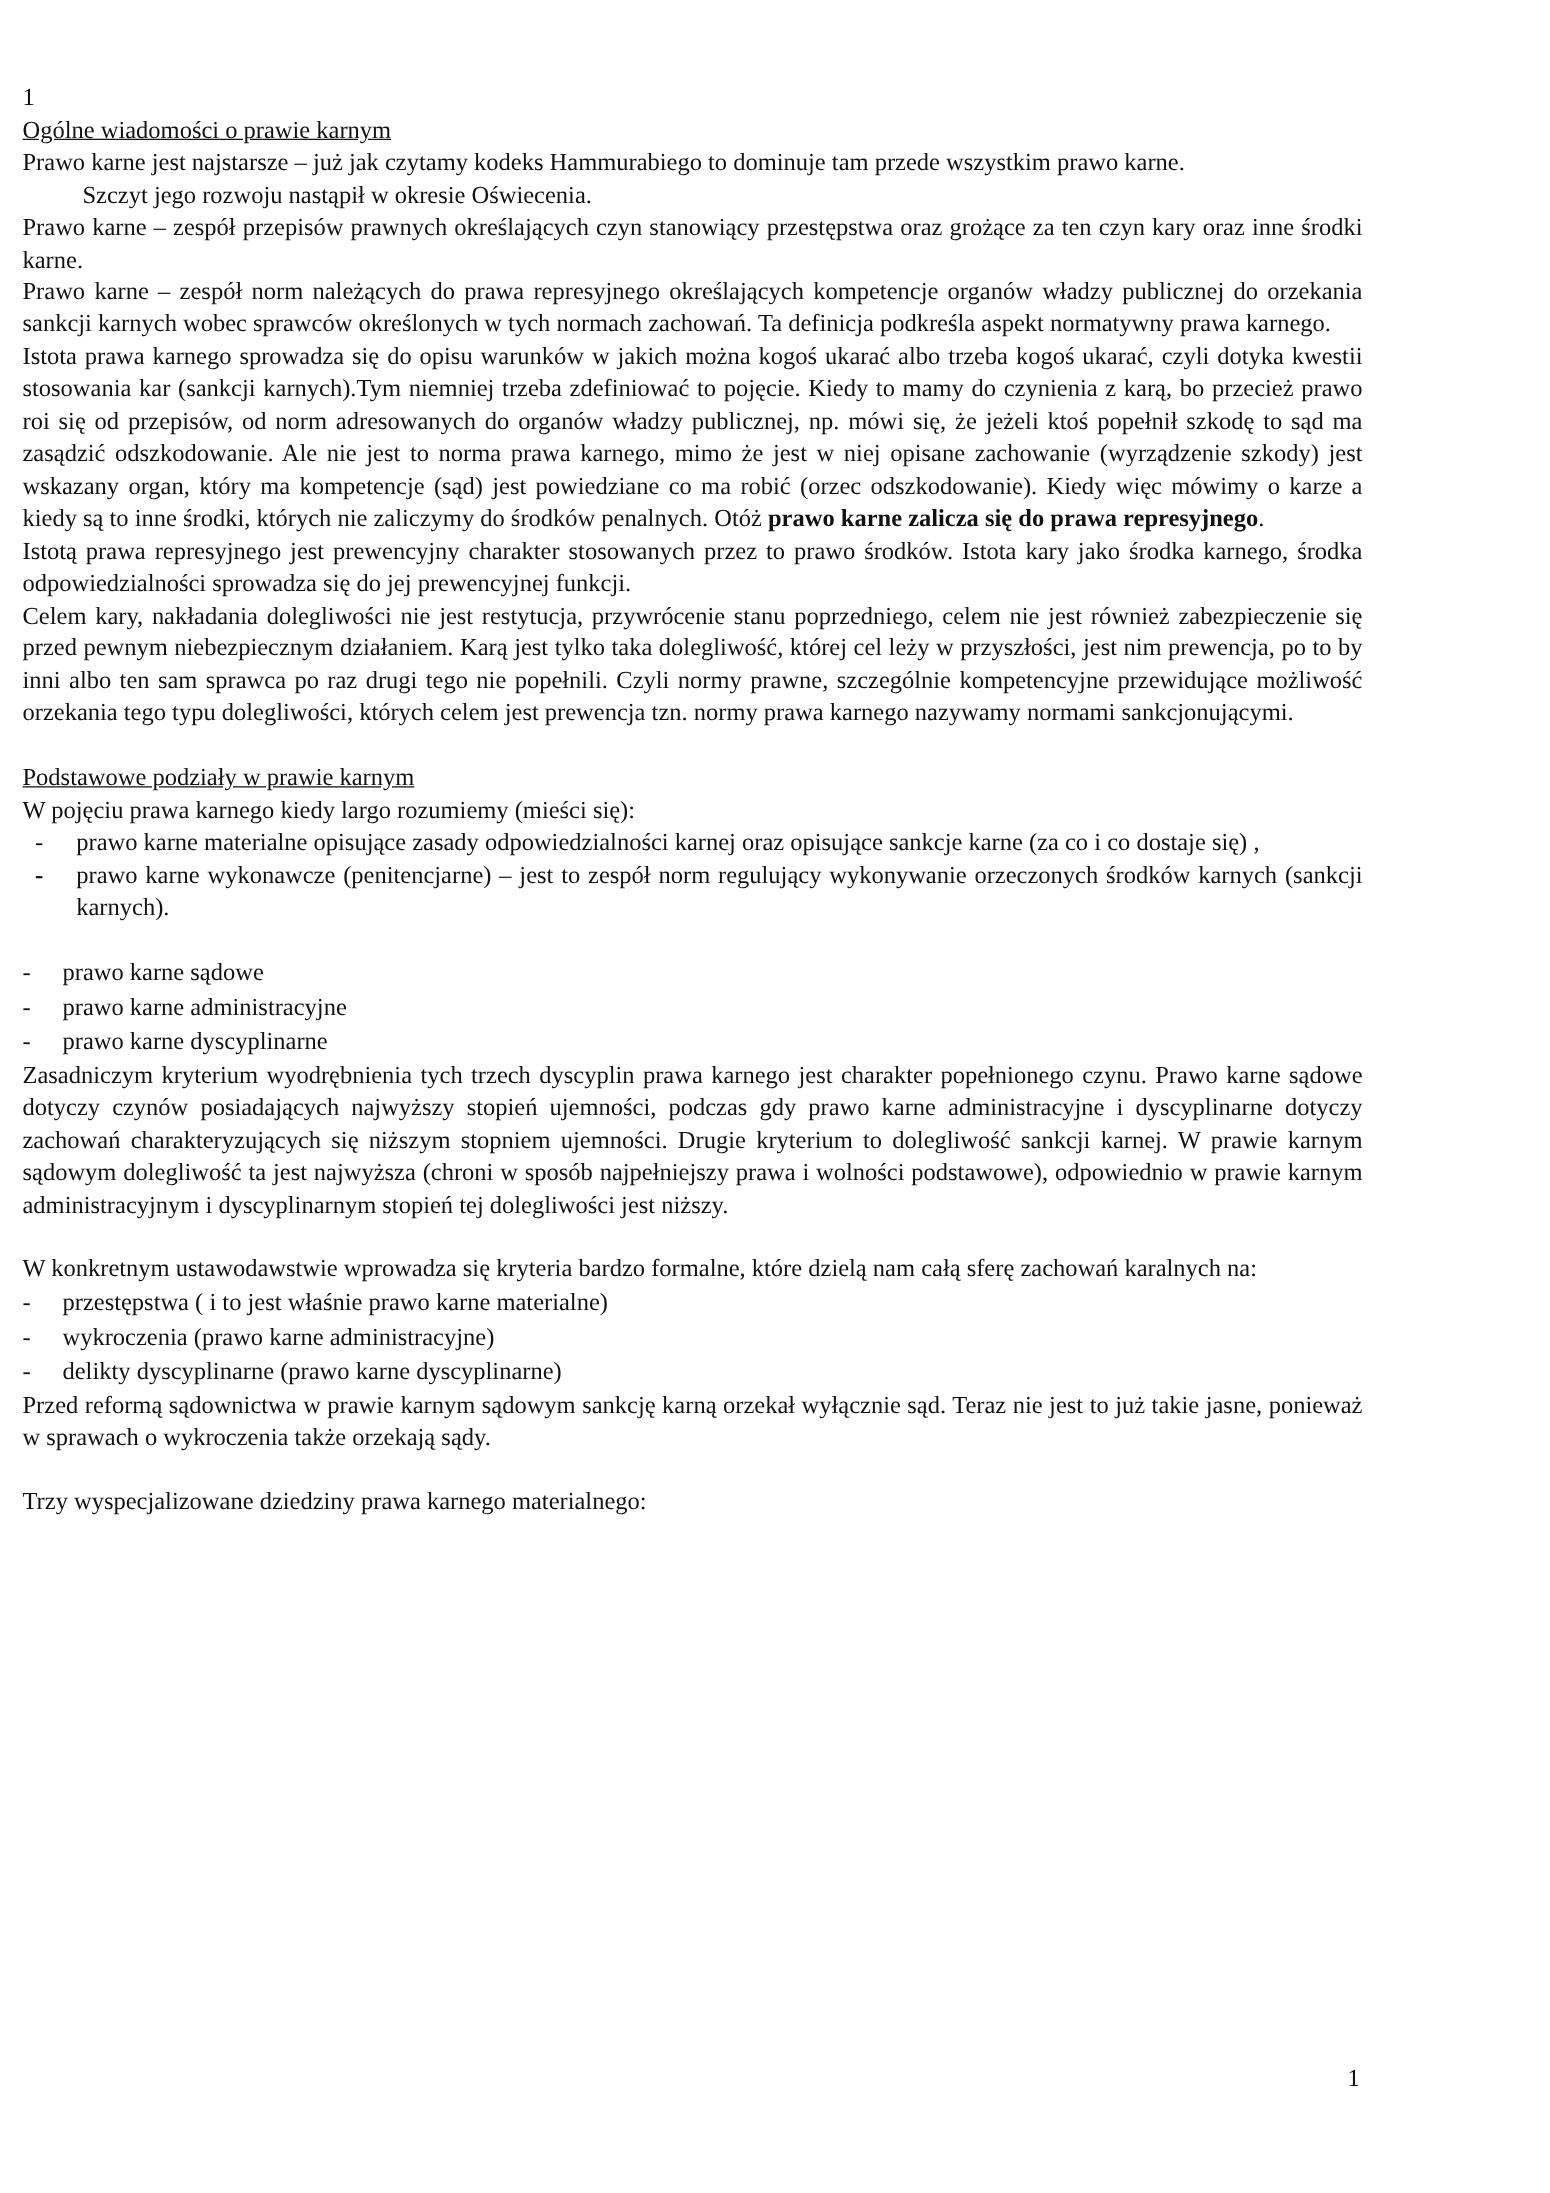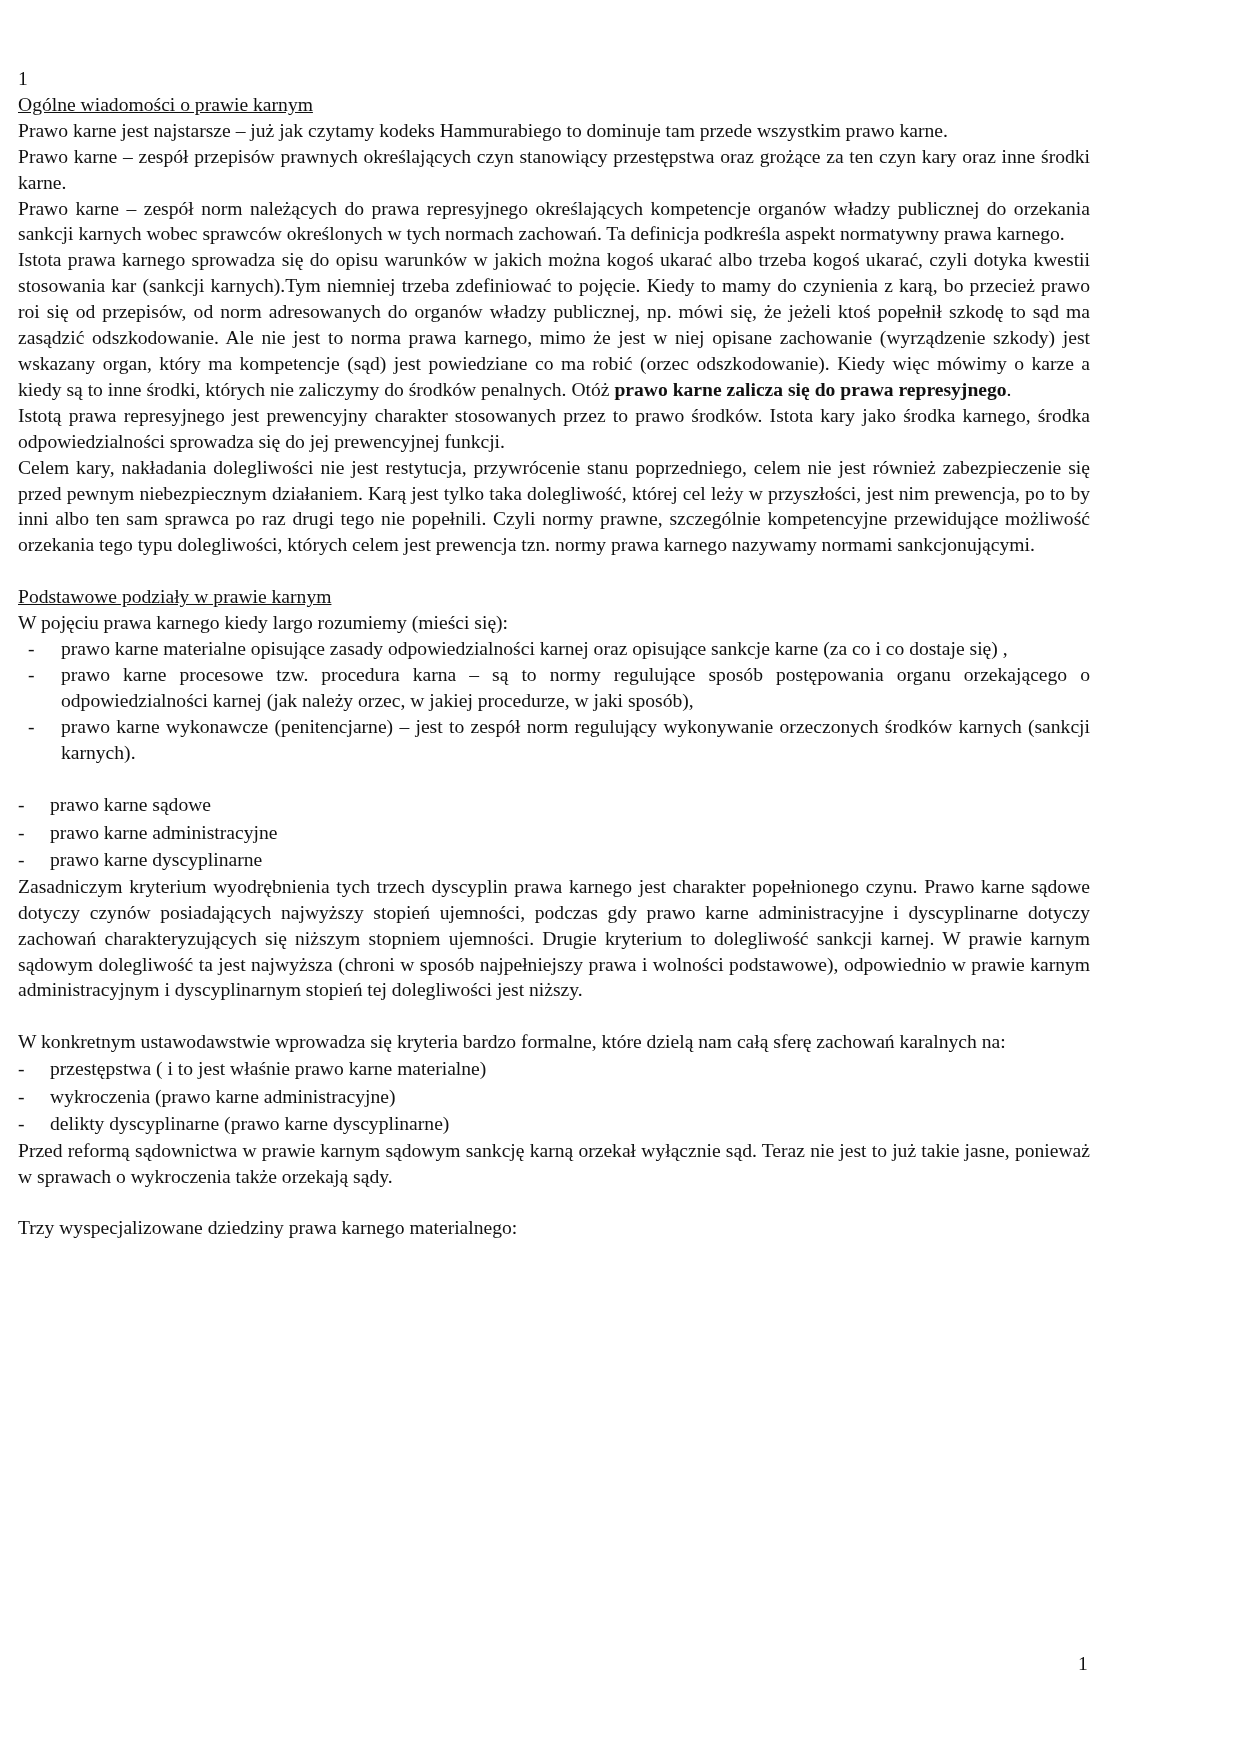--- a/index.html
+++ b/index.html
@@ -28,33 +28,34 @@
   }
 </style>
 </head>
 <body>
 
 <div class="page">
   <p class="page-marker">1</p>
 
   <p class="heading">Ogólne wiadomości o prawie karnym</p>
   <p class="p">Prawo karne jest najstarsze – już jak czytamy kodeks Hammurabiego to dominuje tam przede wszystkim prawo karne.</p>
+  <p class="p indent" style="padding-left:48px">Szczyt jego rozwoju nastąpił w okresie Oświecenia.</p>
   <p class="p">Prawo karne – zespół przepisów prawnych określających czyn stanowiący przestępstwa oraz grożące za ten czyn kary oraz inne środki karne.</p>
   <p class="p">Prawo karne – zespół norm należących do prawa represyjnego określających kompetencje organów władzy publicznej do orzekania sankcji karnych wobec sprawców określonych w tych normach zachowań. Ta definicja podkreśla aspekt normatywny prawa karnego.</p>
   <p class="p"><span>Istota prawa karnego sprowadza się do opisu warunków w jakich można kogoś ukarać albo trzeba kogoś ukarać, czyli dotyka kwestii stosowania kar (sankcji karnych).Tym niemniej trzeba zdefiniować to pojęcie. Kiedy to mamy do czynienia z karą, bo przecież prawo roi się od przepisów, od norm adresowanych do organów władzy publicznej, np. mówi się, że jeżeli ktoś popełnił szkodę to sąd ma zasądzić odszkodowanie. Ale nie jest to norma prawa karnego, mimo że jest w niej opisane zachowanie (wyrządzenie szkody) jest wskazany organ, który ma kompetencje (sąd) jest powiedziane co ma robić (orzec odszkodowanie). Kiedy więc mówimy o karze a kiedy są to inne środki, których nie zaliczymy do środków penalnych. Otóż </span><b>prawo karne zalicza się do prawa represyjnego</b><span>.</span></p>
   <p class="p">Istotą prawa represyjnego jest prewencyjny charakter stosowanych przez to prawo środków. Istota kary jako środka karnego, środka odpowiedzialności sprowadza się do jej prewencyjnej funkcji.</p>
   <p class="p">Celem kary, nakładania dolegliwości nie jest restytucja, przywrócenie stanu poprzedniego, celem nie jest również zabezpieczenie się przed pewnym niebezpiecznym działaniem. Karą jest tylko taka dolegliwość, której cel leży w przyszłości, jest nim prewencja, po to by inni albo ten sam sprawca po raz drugi tego nie popełnili. Czyli normy prawne, szczególnie kompetencyjne przewidujące możliwość orzekania tego typu dolegliwości, których celem jest prewencja tzn. normy prawa karnego nazywamy normami sankcjonującymi.</p>
 
   <div class="blank"></div>
 
   <p class="heading">Podstawowe podziały w prawie karnym</p>
   <p class="p">W pojęciu prawa karnego kiedy largo rozumiemy (mieści się):</p>
   <ul class="list">
     <li><span class="dash">-</span><span>prawo karne materialne opisujące zasady odpowiedzialności karnej oraz opisujące sankcje karne (za co i co dostaje się) ,</span></li>
-    <li><span class="dash">-</span><span> prawo karne procesowe tzw. procedura karna – są to normy regulujące sposób postępowania organu orzekającego o odpowiedzialności karnej (jak należy orzec, w jakiej procedurze, w jaki sposób),</span></li>
+    <li><span class="dash">-</span></li>
     <li><span class="dash">-</span><span>prawo karne wykonawcze (penitencjarne) – jest to zespół norm regulujący wykonywanie orzeczonych środków karnych (sankcji karnych).</span></li>
   </ul>
 
   <div class="blank"></div>
 
   <ul class="list narrow">
     <li style="line-height:27.5px"><span class="dash">-</span><span>prawo karne sądowe</span></li>
     <li style="line-height:27.5px"><span class="dash">-</span><span>prawo karne administracyjne</span></li>
     <li style="line-height:27.5px"><span class="dash">-</span><span>prawo karne dyscyplinarne</span></li>
   </ul>

